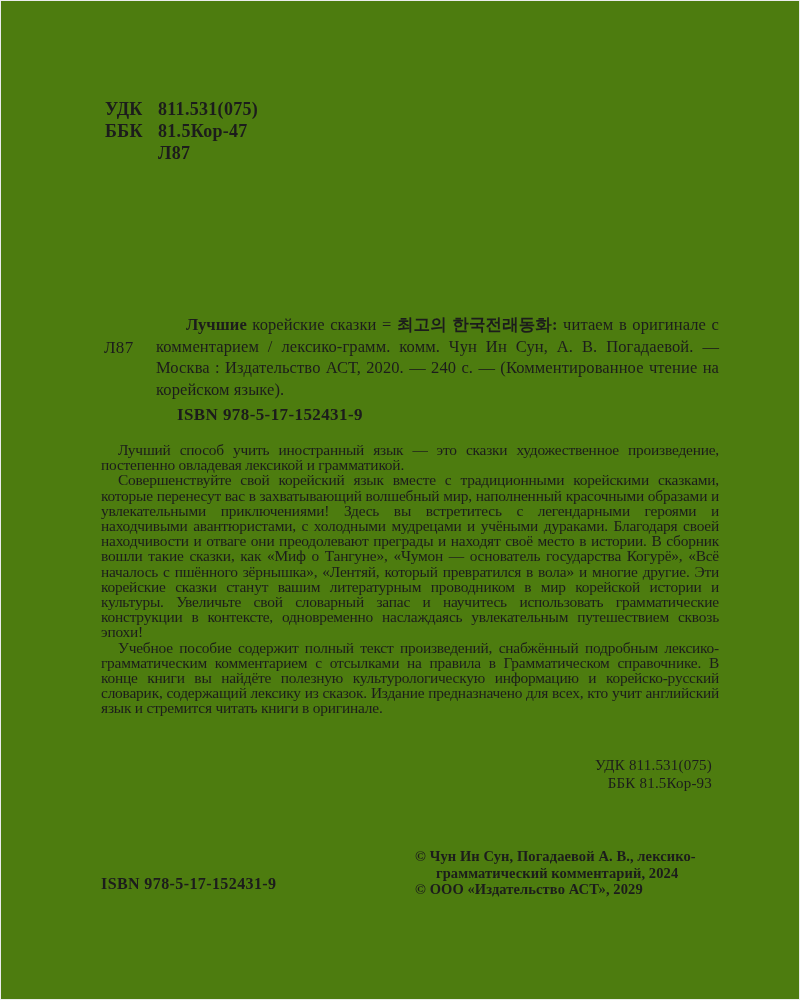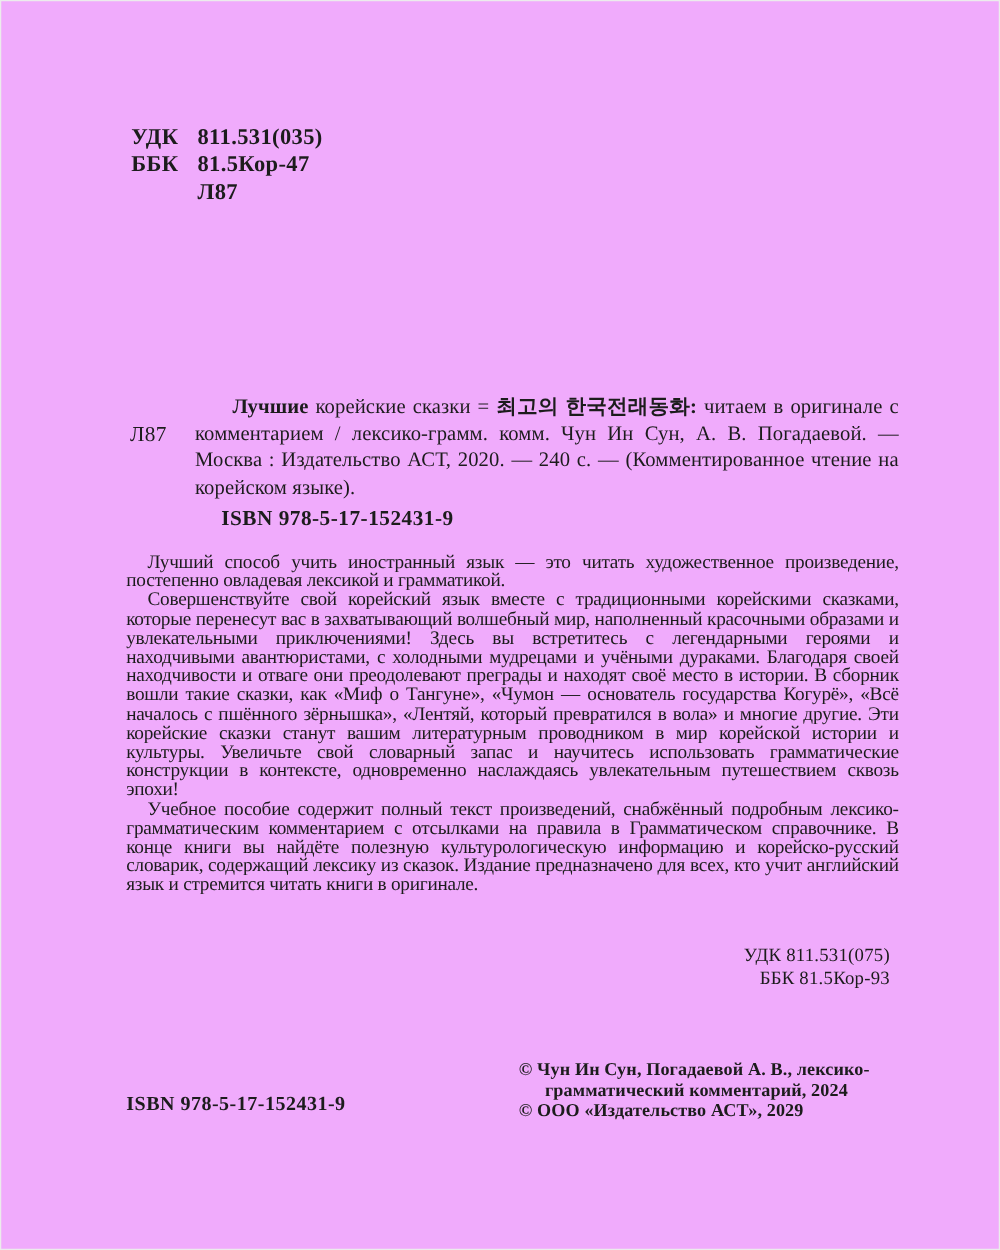--- a/index.html
+++ b/index.html
@@ -6,21 +6,21 @@
   html, body { background: #ffffff; }
   body {
     width: 800px; height: 1000px;
     font-family: "Liberation Serif", "DejaVu Serif", serif;
     color: #1c1c1c;
     position: relative;
   }
   .page {
     position: absolute; left: 0; top: 0;
     width: 800px; height: 1000px;
-    background: #f0abfc;
+    background: #4d7c0f;
     border: 1px solid #ececec;
     overflow: hidden;
   }
   .bold { font-weight: bold; }
 
   
   .class-top {
     position: absolute; left: 104px; top: 97px;
     font-size: 18px; line-height: 22px; font-weight: bold;
     letter-spacing: 0.3px;
@@ -76,41 +76,41 @@
   .copyright .indent { padding-left: 21px; }
 </style>
 </head>
 <body>
 
 <div class="page">
 
   <div class="class-top">
     <div class="row">
       <span class="lbl">УДК</span>
-      <span class="val">811.531(035)</span>
+      <span class="val">811.531(075)</span>
     </div>
     <div class="row">
       <span class="lbl">ББК</span>
       <span class="val">81.5Кор-47</span>
     </div>
     <div class="row">
       <span class="lbl"></span>
       <span class="val">Л87</span>
     </div>
   </div>
 
   <div class="catalog">
     <span class="margin-code">Л87</span>
     <p class="catalog-text"><span class="bold">Лучшие</span><span> корейские сказки = </span><span class="korean">최고의 한국전래동화:</span><span> читаем в оригинале с комментарием / лексико-грамм. комм. Чун Ин Сун, А. В. Погадаевой. — Москва : Издательство АСТ, 2020. — 240 с. — (Комментированное чтение на корейском языке).</span></p>
   </div>
 
   <div class="isbn-mid">ISBN 978-5-17-152431-9</div>
 
   <div class="annotation">
-    <p>Лучший способ учить иностранный язык — это читать художественное произведение, постепенно овладевая лексикой и грамматикой.</p>
+    <p>Лучший способ учить иностранный язык — это сказки художественное произведение, постепенно овладевая лексикой и грамматикой.</p>
     <p>Совершенствуйте свой корейский язык вместе с традиционными корейскими сказками, которые перенесут вас в захватывающий волшебный мир, наполненный красочными образами и увлекательными приключениями! Здесь вы встретитесь с легендарными героями и находчивыми авантюристами, с холодными мудрецами и учёными дураками. Благодаря своей находчивости и отваге они преодолевают преграды и находят своё место в истории. В сборник вошли такие сказки, как «Миф о Тангуне», «Чумон — основатель государства Когурё», «Всё началось с пшённого зёрнышка», «Лентяй, который превратился в вола» и многие другие. Эти корейские сказки станут вашим литературным проводником в мир корейской истории и культуры. Увеличьте свой словарный запас и научитесь использовать грамматические конструкции в контексте, одновременно наслаждаясь увлекательным путешествием сквозь эпохи!</p>
     <p>Учебное пособие содержит полный текст произведений, снабжённый подробным лексико-грамматическим комментарием с отсылками на правила в Грамматическом справочнике. В конце книги вы найдёте полезную культурологическую информацию и корейско-русский словарик, содержащий лексику из сказок. Издание предназначено для всех, кто учит английский язык и стремится читать книги в оригинале.</p>
   </div>
 
   <div class="class-bottom">
     <div>УДК 811.531(075)</div>
     <div>ББК 81.5Кор-93</div>
   </div>
 
   <div class="footer-isbn">ISBN 978-5-17-152431-9</div>

